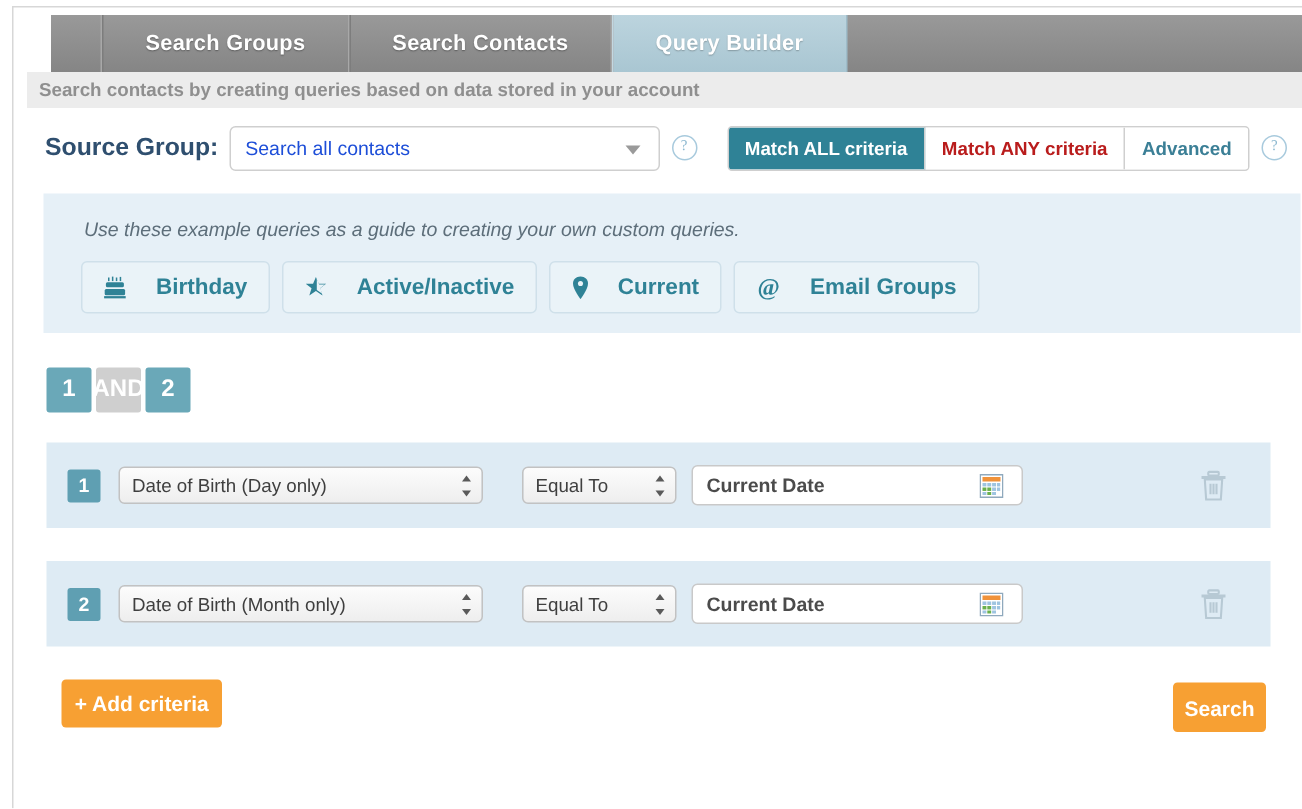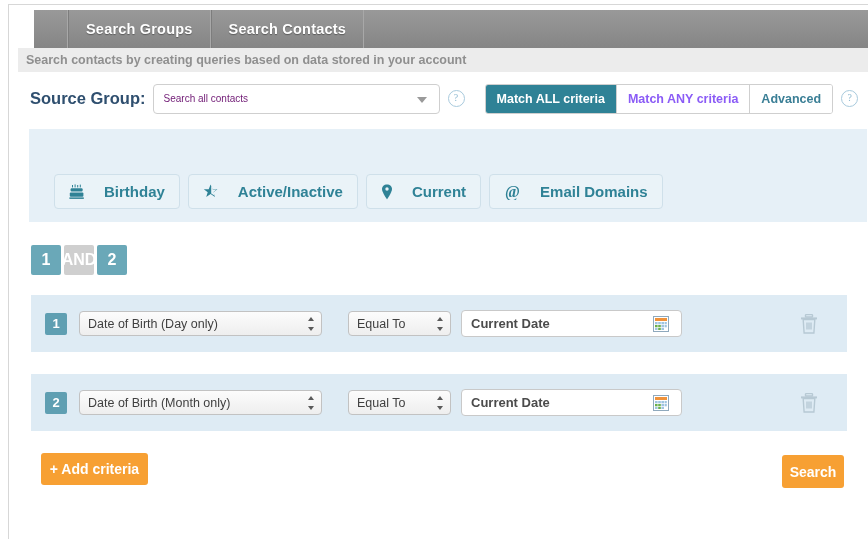--- a/index.html
+++ b/index.html
@@ -37,21 +37,21 @@
     right: 0;
     height: 38px;
     background: #8f8f8f;
     background: linear-gradient(#999999, #858585);
     display: flex;
     align-items: stretch;
   }
   .tab {
     display: flex;
     align-items: center;
-    padding: 0 17px;
+    padding: 0 28px;
     color: #ffffff;
     font-size: 14.5px;
     font-weight: bold;
     letter-spacing: .2px;
     border-right: 1px solid #a8a8a8;
     border-left: 1px solid #7d7d7d;
     text-shadow: 0 1px 1px rgba(0,0,0,.35);
     cursor: pointer;
     white-space: nowrap;
   }
@@ -117,22 +117,22 @@
     background: #ffffff;
     border: 1px solid #cfcfcf;
     border-radius: 4px;
     display: flex;
     align-items: center;
     box-sizing: border-box;
     cursor: pointer;
   }
   .src-select .val {
     padding-left: 10px;
-    font-size: 10px;
-    color: #701a75;
+    font-size: 13px;
+    color: #1d4ed8;
   }
   .src-caret {
     position: absolute;
     right: 12px;
     top: 50%;
     margin-top: -2px;
     width: 0; height: 0;
     border-left: 5px solid transparent;
     border-right: 5px solid transparent;
     border-top: 6px solid #9a9a9a;
@@ -173,21 +173,21 @@
     color: #3b7f96;
     border-right: 1px solid #cfcfcf;
     cursor: pointer;
     white-space: nowrap;
   }
   .match-btn:last-child { border-right: none; }
   .match-btn.active {
     background: #2f8296;
     color: #ffffff;
   }
-  .match-btn.muted { color: #8b5cf6; justify-content: flex-end; }
+  .match-btn.muted { color: #b91c1c; justify-content: flex-end; }
 
   
   .examples {
     position: absolute;
     left: 20px;
     top: 124px;
     width: 838px;
     height: 93px;
     background: #e6f0f7;
     box-sizing: border-box;
@@ -389,20 +389,23 @@
 <div id="page">
   <div class="card">
 
     <div class="tabbar">
       <div class="tab spacer-left"></div>
       <div class="tab">
         <span>Search Groups</span>
       </div>
       <div class="tab">
         <span>Search Contacts</span>
+      </div>
+      <div class="tab active">
+        <span>Query Builder</span>
       </div>
       <div class="tabfill"></div>
     </div>
 
     <div class="subbar">
       <span class="subbar-text">Search contacts by creating queries based on data stored in your account</span>
     </div>
 
     <div class="srcrow">
       <span class="src-label">Source Group:</span>
@@ -423,20 +426,21 @@
           </div>
           <div class="match-btn">
             <span>Advanced</span>
           </div>
         </div>
         <div class="help">?</div>
       </div>
     </div>
 
     <div class="examples">
+      <div class="examples-hint">Use these example queries as a guide to creating your own custom queries.</div>
       <div class="ex-buttons">
 
         <div class="ex-btn">
           <span class="ex-ico">
             <svg width="16" height="16" viewBox="0 0 16 16">
               <g fill="#2f8296">
                 <rect x="3" y="1" width="1" height="2.4"></rect>
                 <rect x="5.6" y="0.4" width="1" height="3"></rect>
                 <rect x="8.2" y="1" width="1" height="2.4"></rect>
                 <rect x="10.8" y="0.6" width="1" height="2.8"></rect>
@@ -469,21 +473,21 @@
           </span>
           <span>Current</span>
         </div>
 
         <div class="ex-btn">
           <span class="ex-ico">
             <svg width="17" height="17" viewBox="0 0 17 17">
               <text x="8.5" y="13.5" text-anchor="middle" font-size="16" font-family="Liberation Serif, serif" fill="#2f8296">@</text>
             </svg>
           </span>
-          <span>Email Domains</span>
+          <span>Email Groups</span>
         </div>
 
       </div>
     </div>
 
     <div class="badges">
       <div class="badge">
         <span>1</span>
       </div>
       <div class="badge op">

